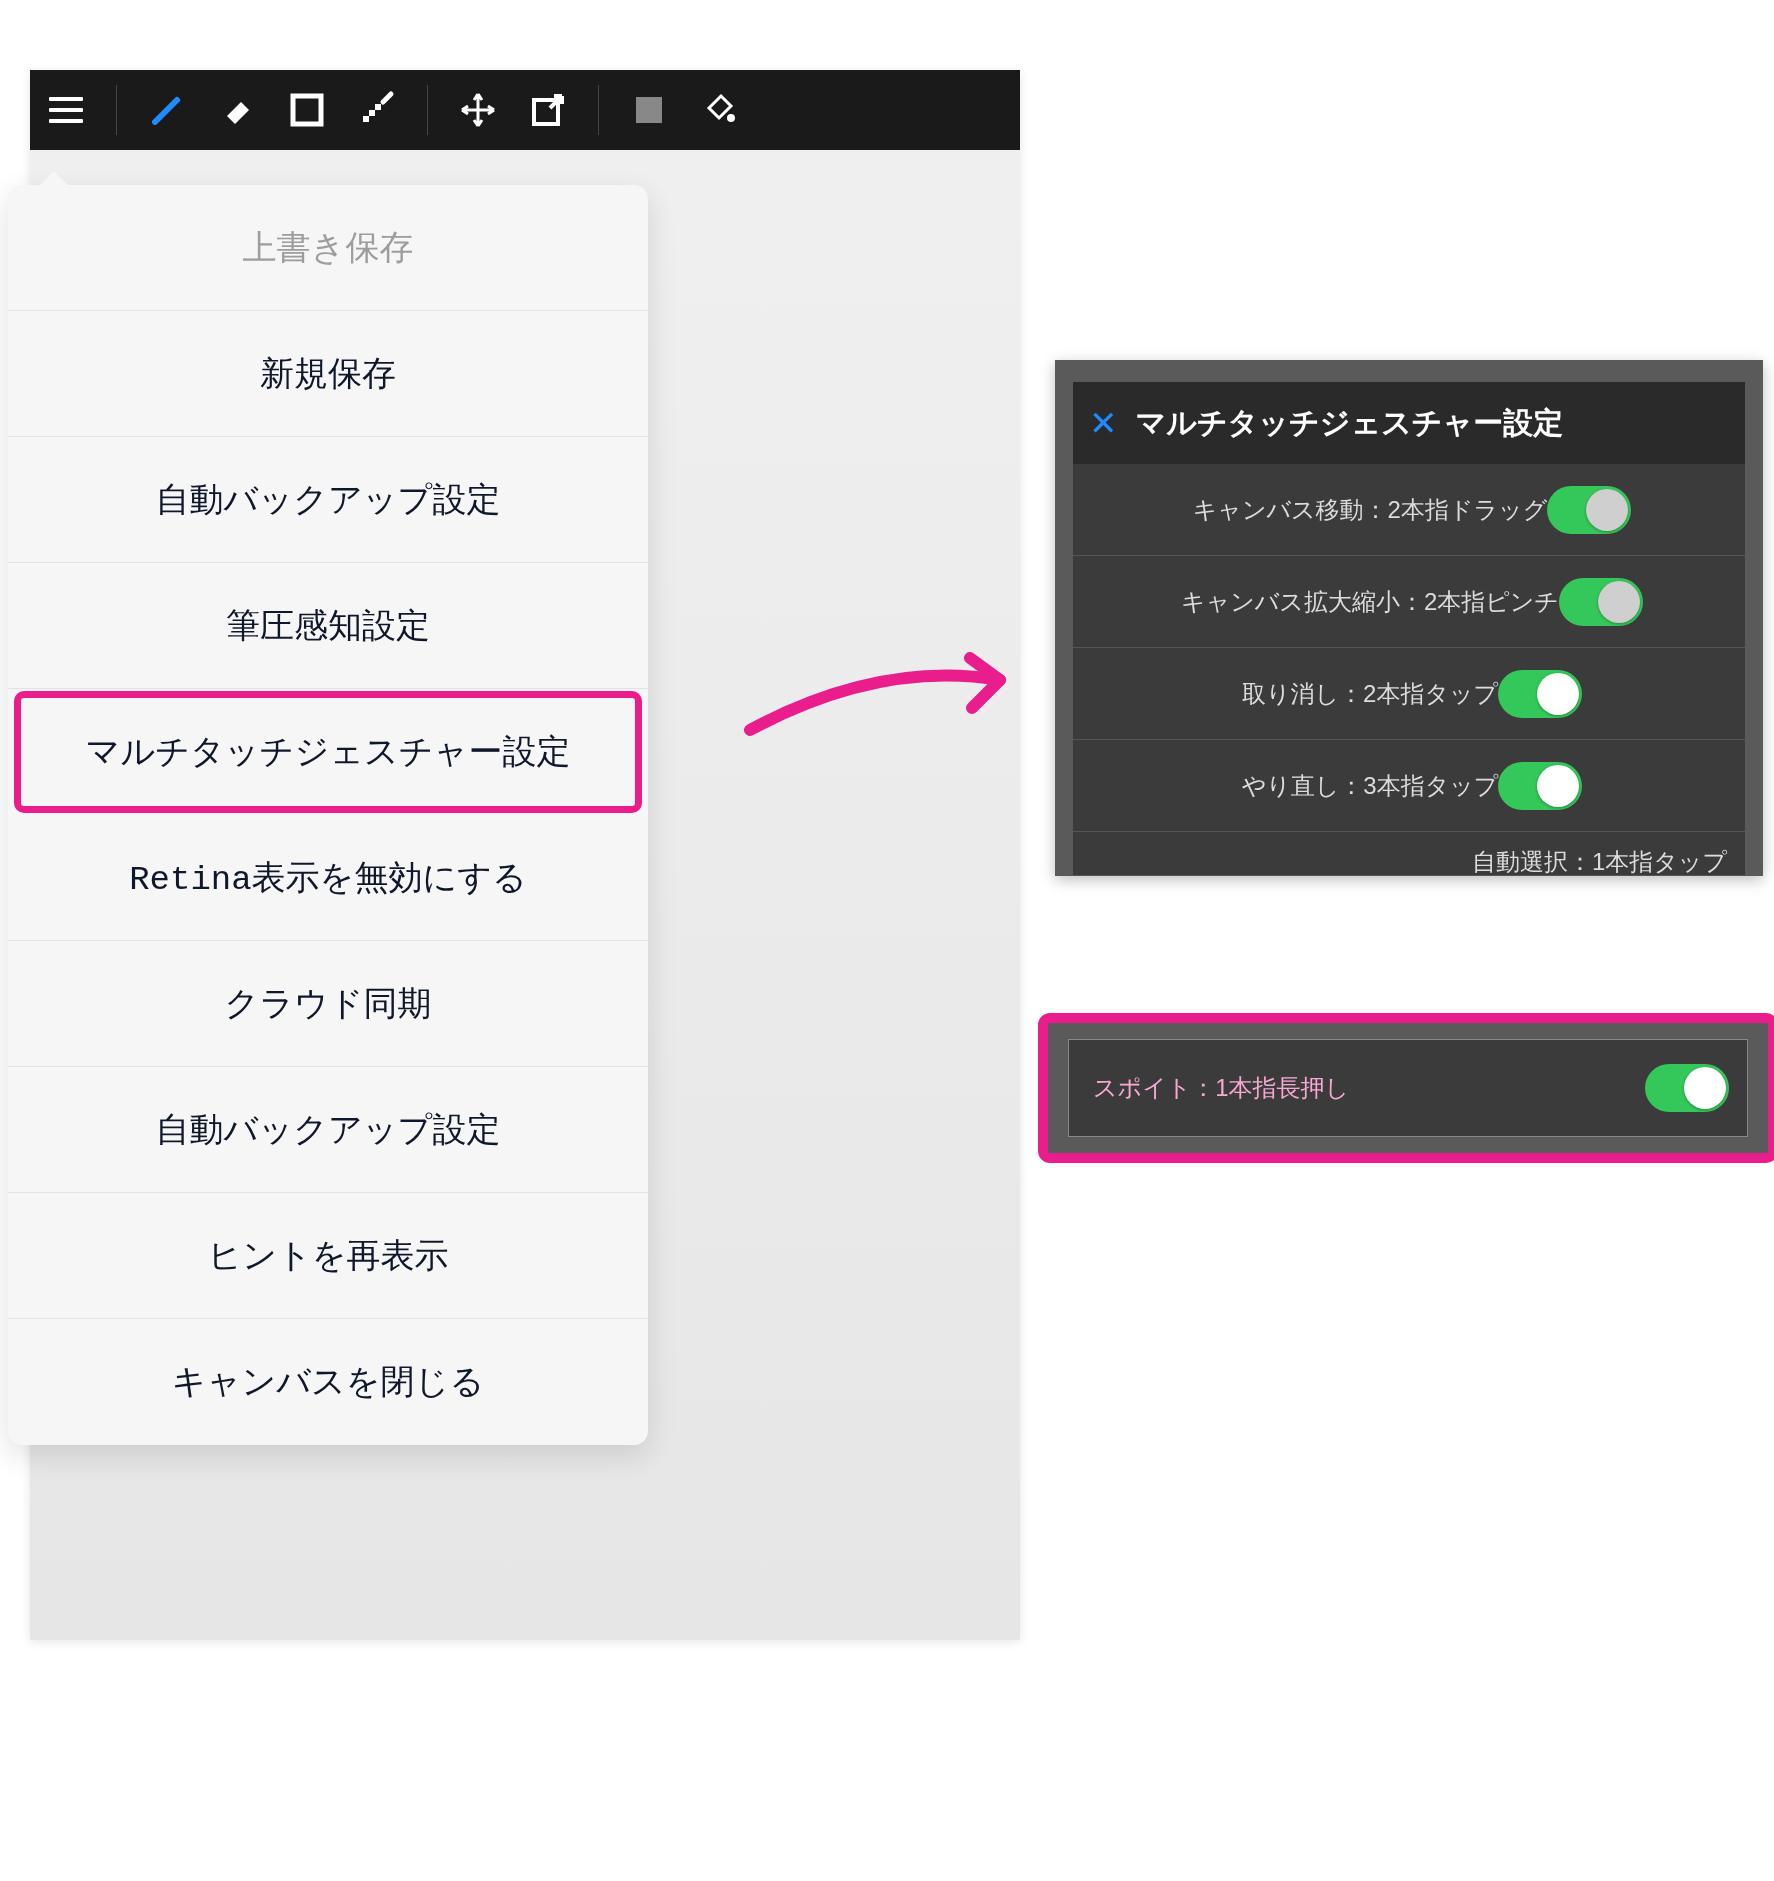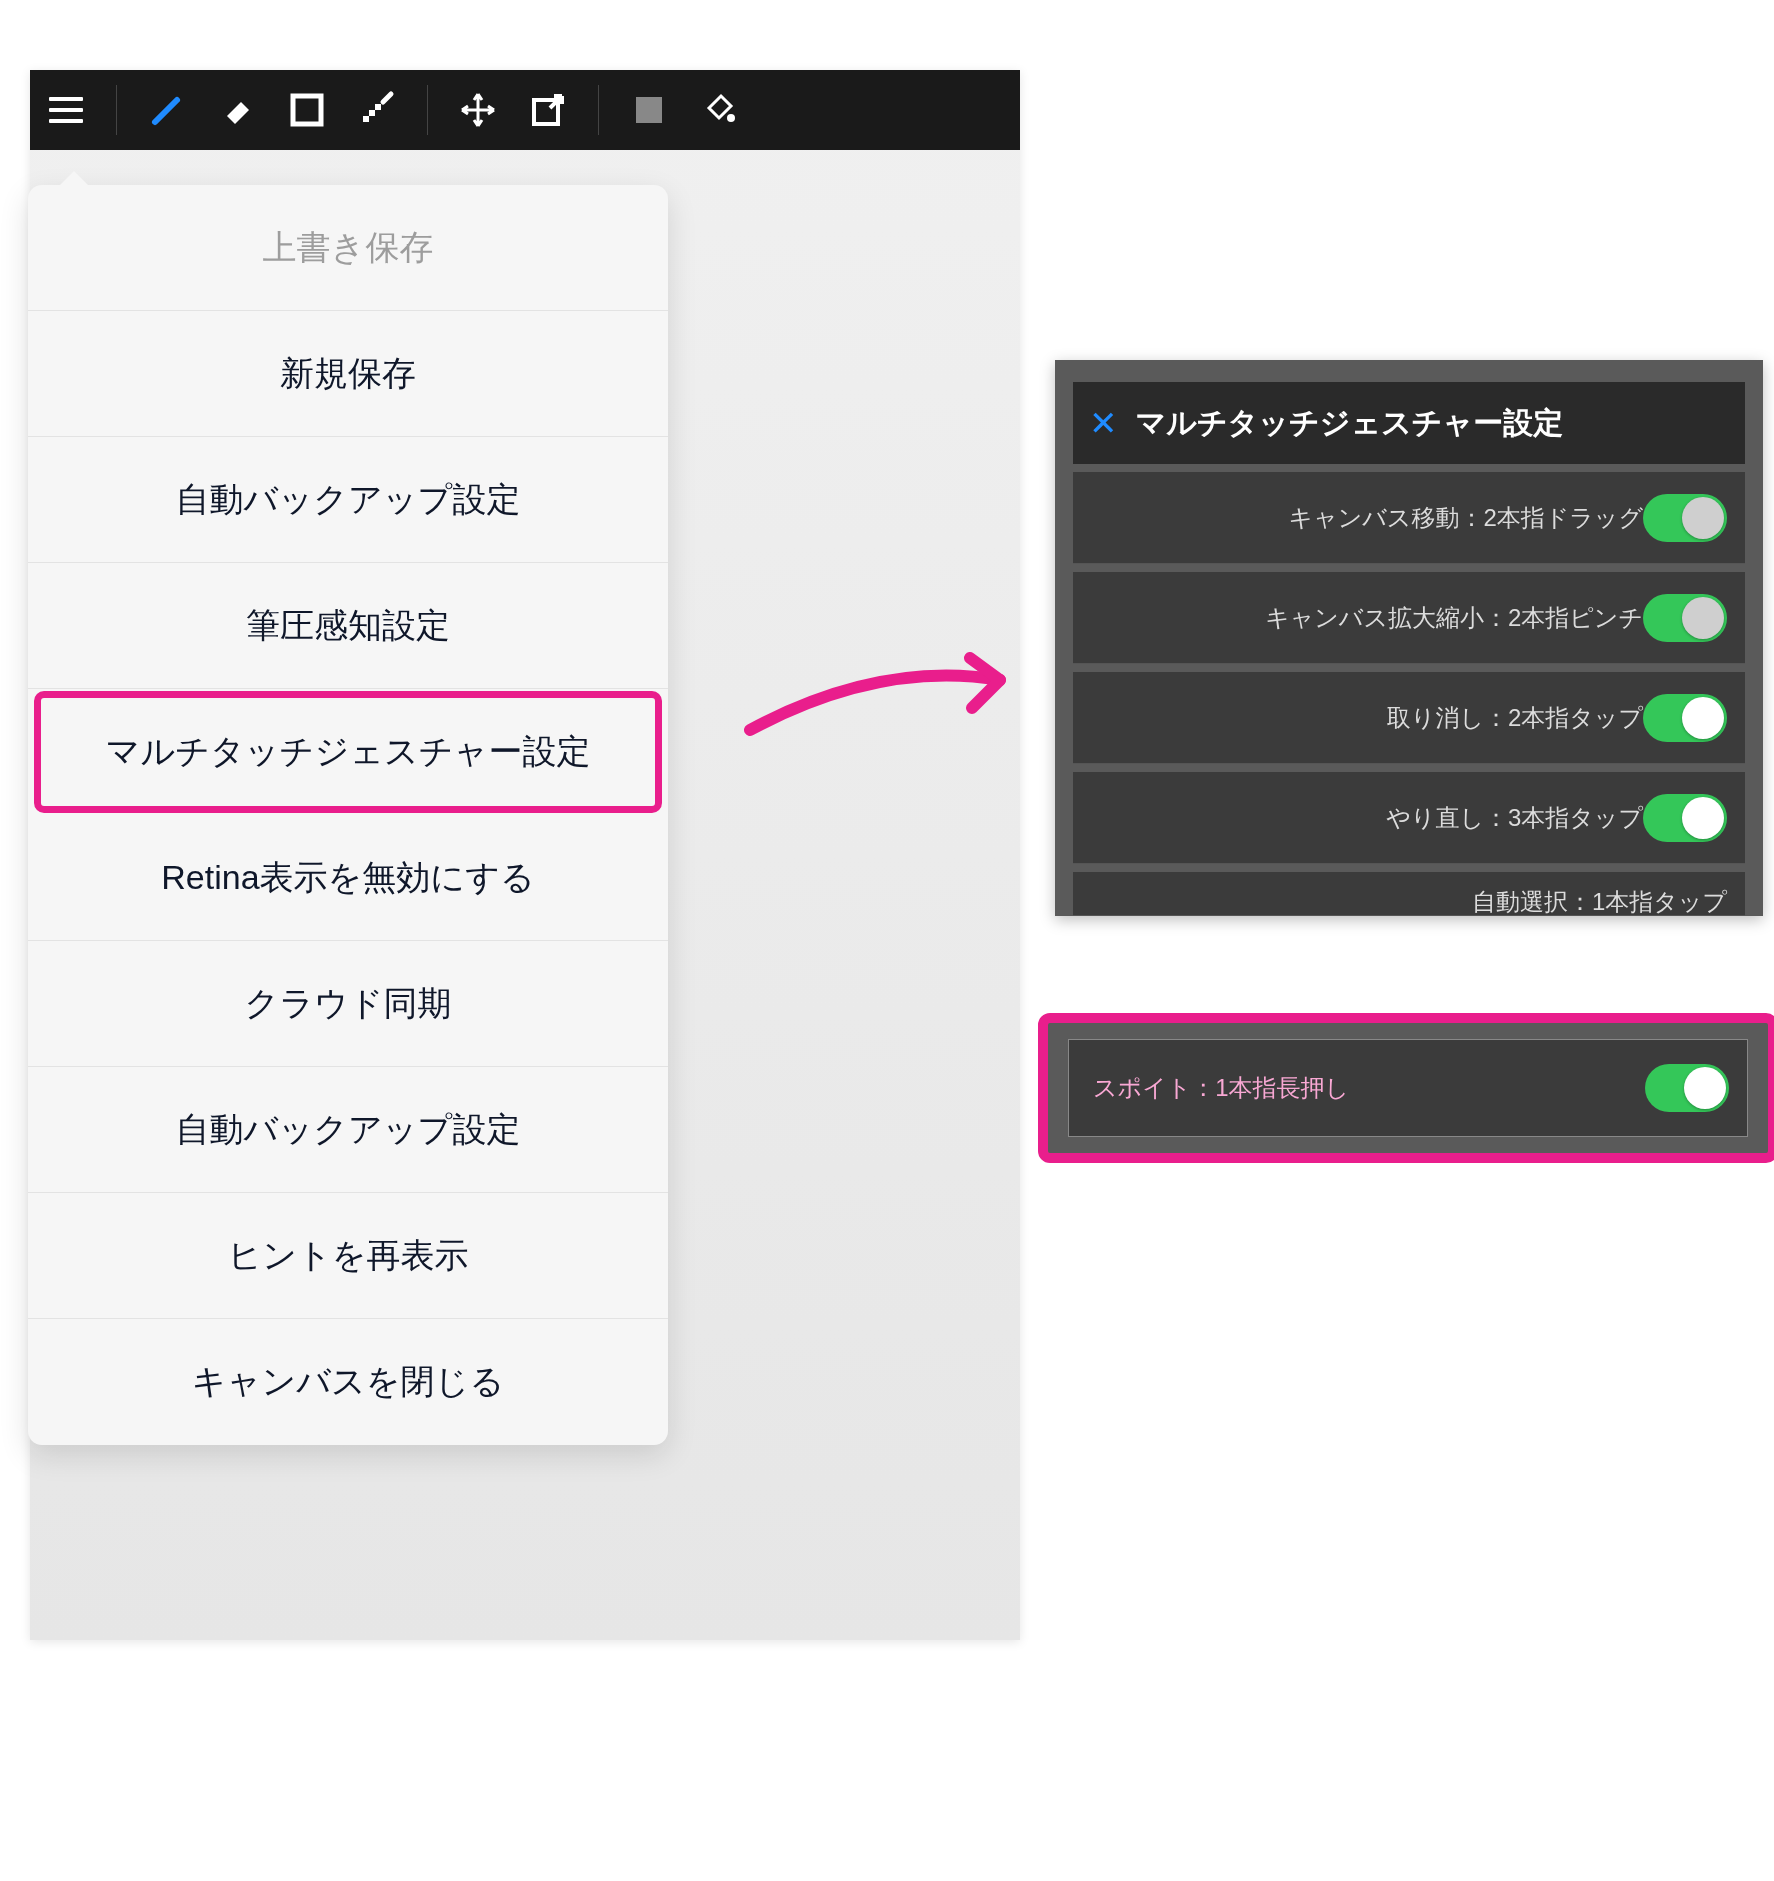--- a/index.html
+++ b/index.html
@@ -48,27 +48,28 @@
   }
   .hamburger-lines span {
     width: 34px;
     height: 4px;
     background: #fff;
     border-radius: 1px;
   }
   
   .menu {
     position: absolute;
-    left: 28px;
+    left: 8px;
     top: 185px;
     width: 640px;
     background: #f6f6f6;
     border-radius: 14px;
     overflow: visible;
     box-shadow: 0 10px 30px rgba(0,0,0,0.12);
+    font-family: Liberation Mono, monospace;
   }
   .menu-pointer {
     position: absolute;
     top: -14px;
     left: 32px;
     width: 0; height: 0;
     border-left: 14px solid transparent;
     border-right: 14px solid transparent;
     border-bottom: 14px solid #f6f6f6;
   }
@@ -125,23 +126,22 @@
     color: #fff;
     font-size: 30px;
     font-weight: 600;
   }
   .settings-row {
     background: #3b3b3b;
     height: 92px;
     border-bottom: 1px solid #555;
     display: flex;
     align-items: center;
-    justify-content: flex-end;
+    justify-content: center;
     padding: 0 18px 0 24px;
-    margin-top: 8px;
   }
   .settings-row .label {
     color: #dcdcdc;
     font-size: 24px;
   }
   .settings-row.cut {
     height: 44px;
     align-items: flex-end;
     padding-bottom: 0;
     overflow: hidden;

